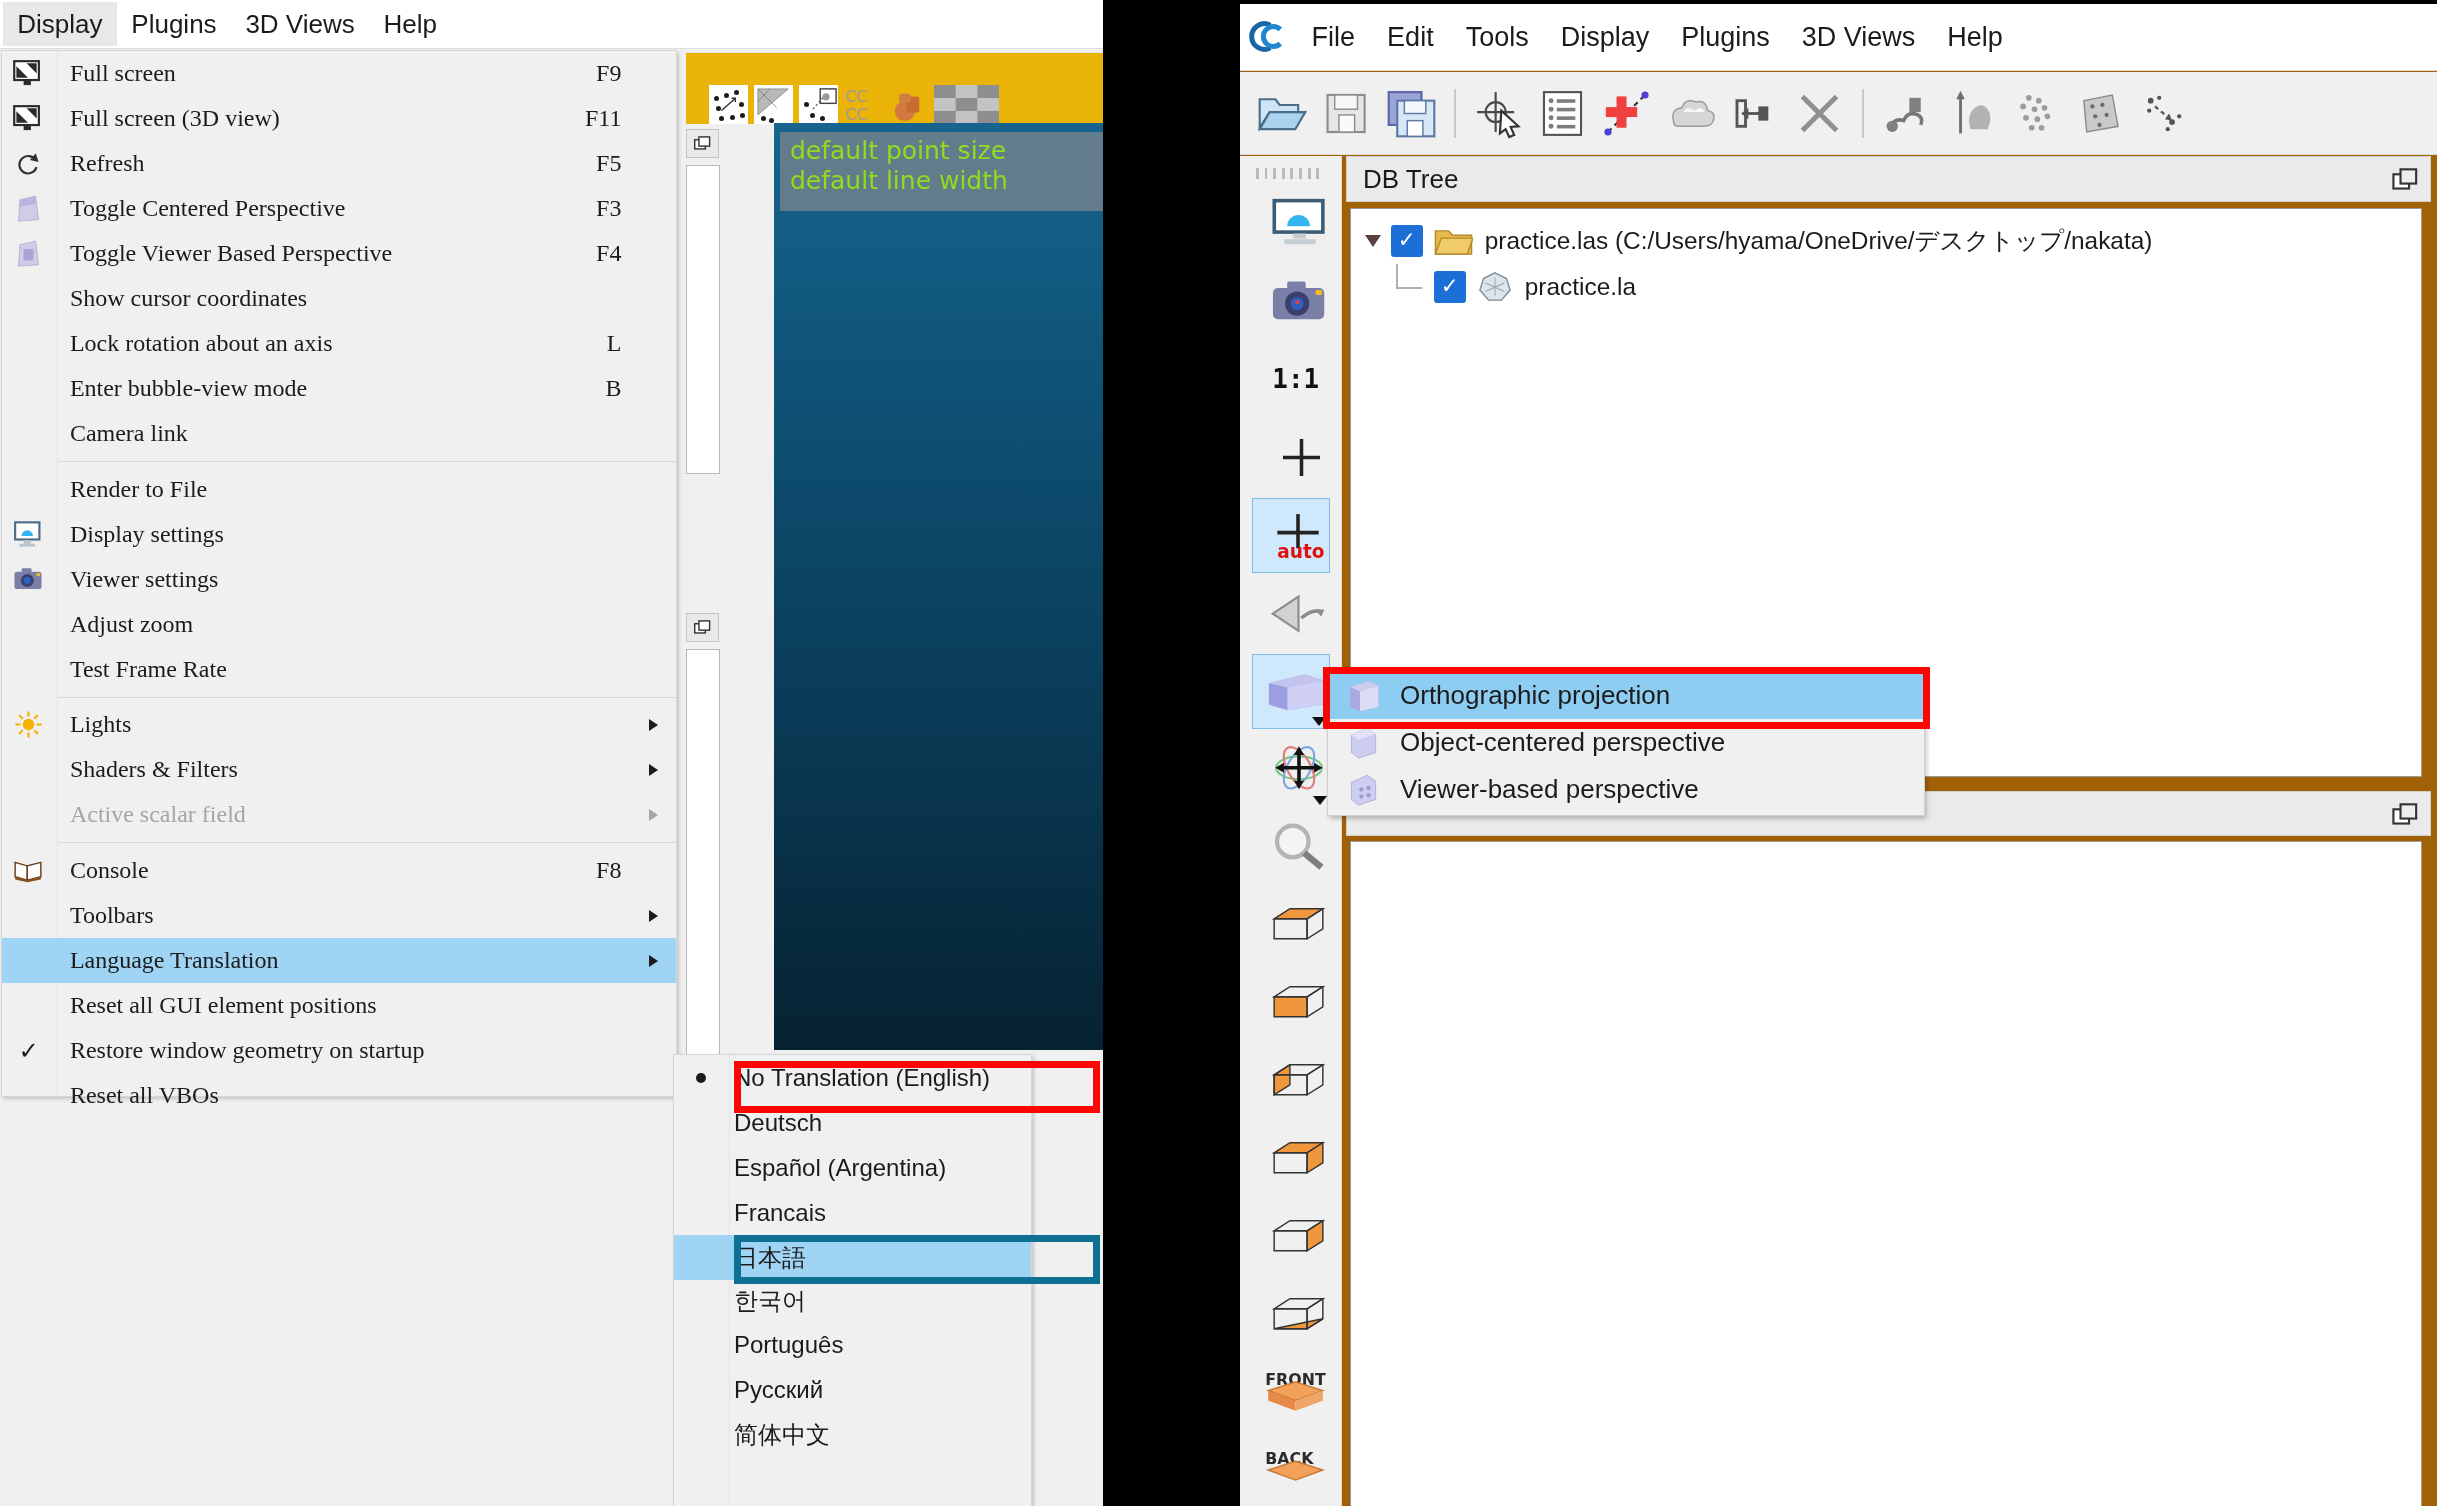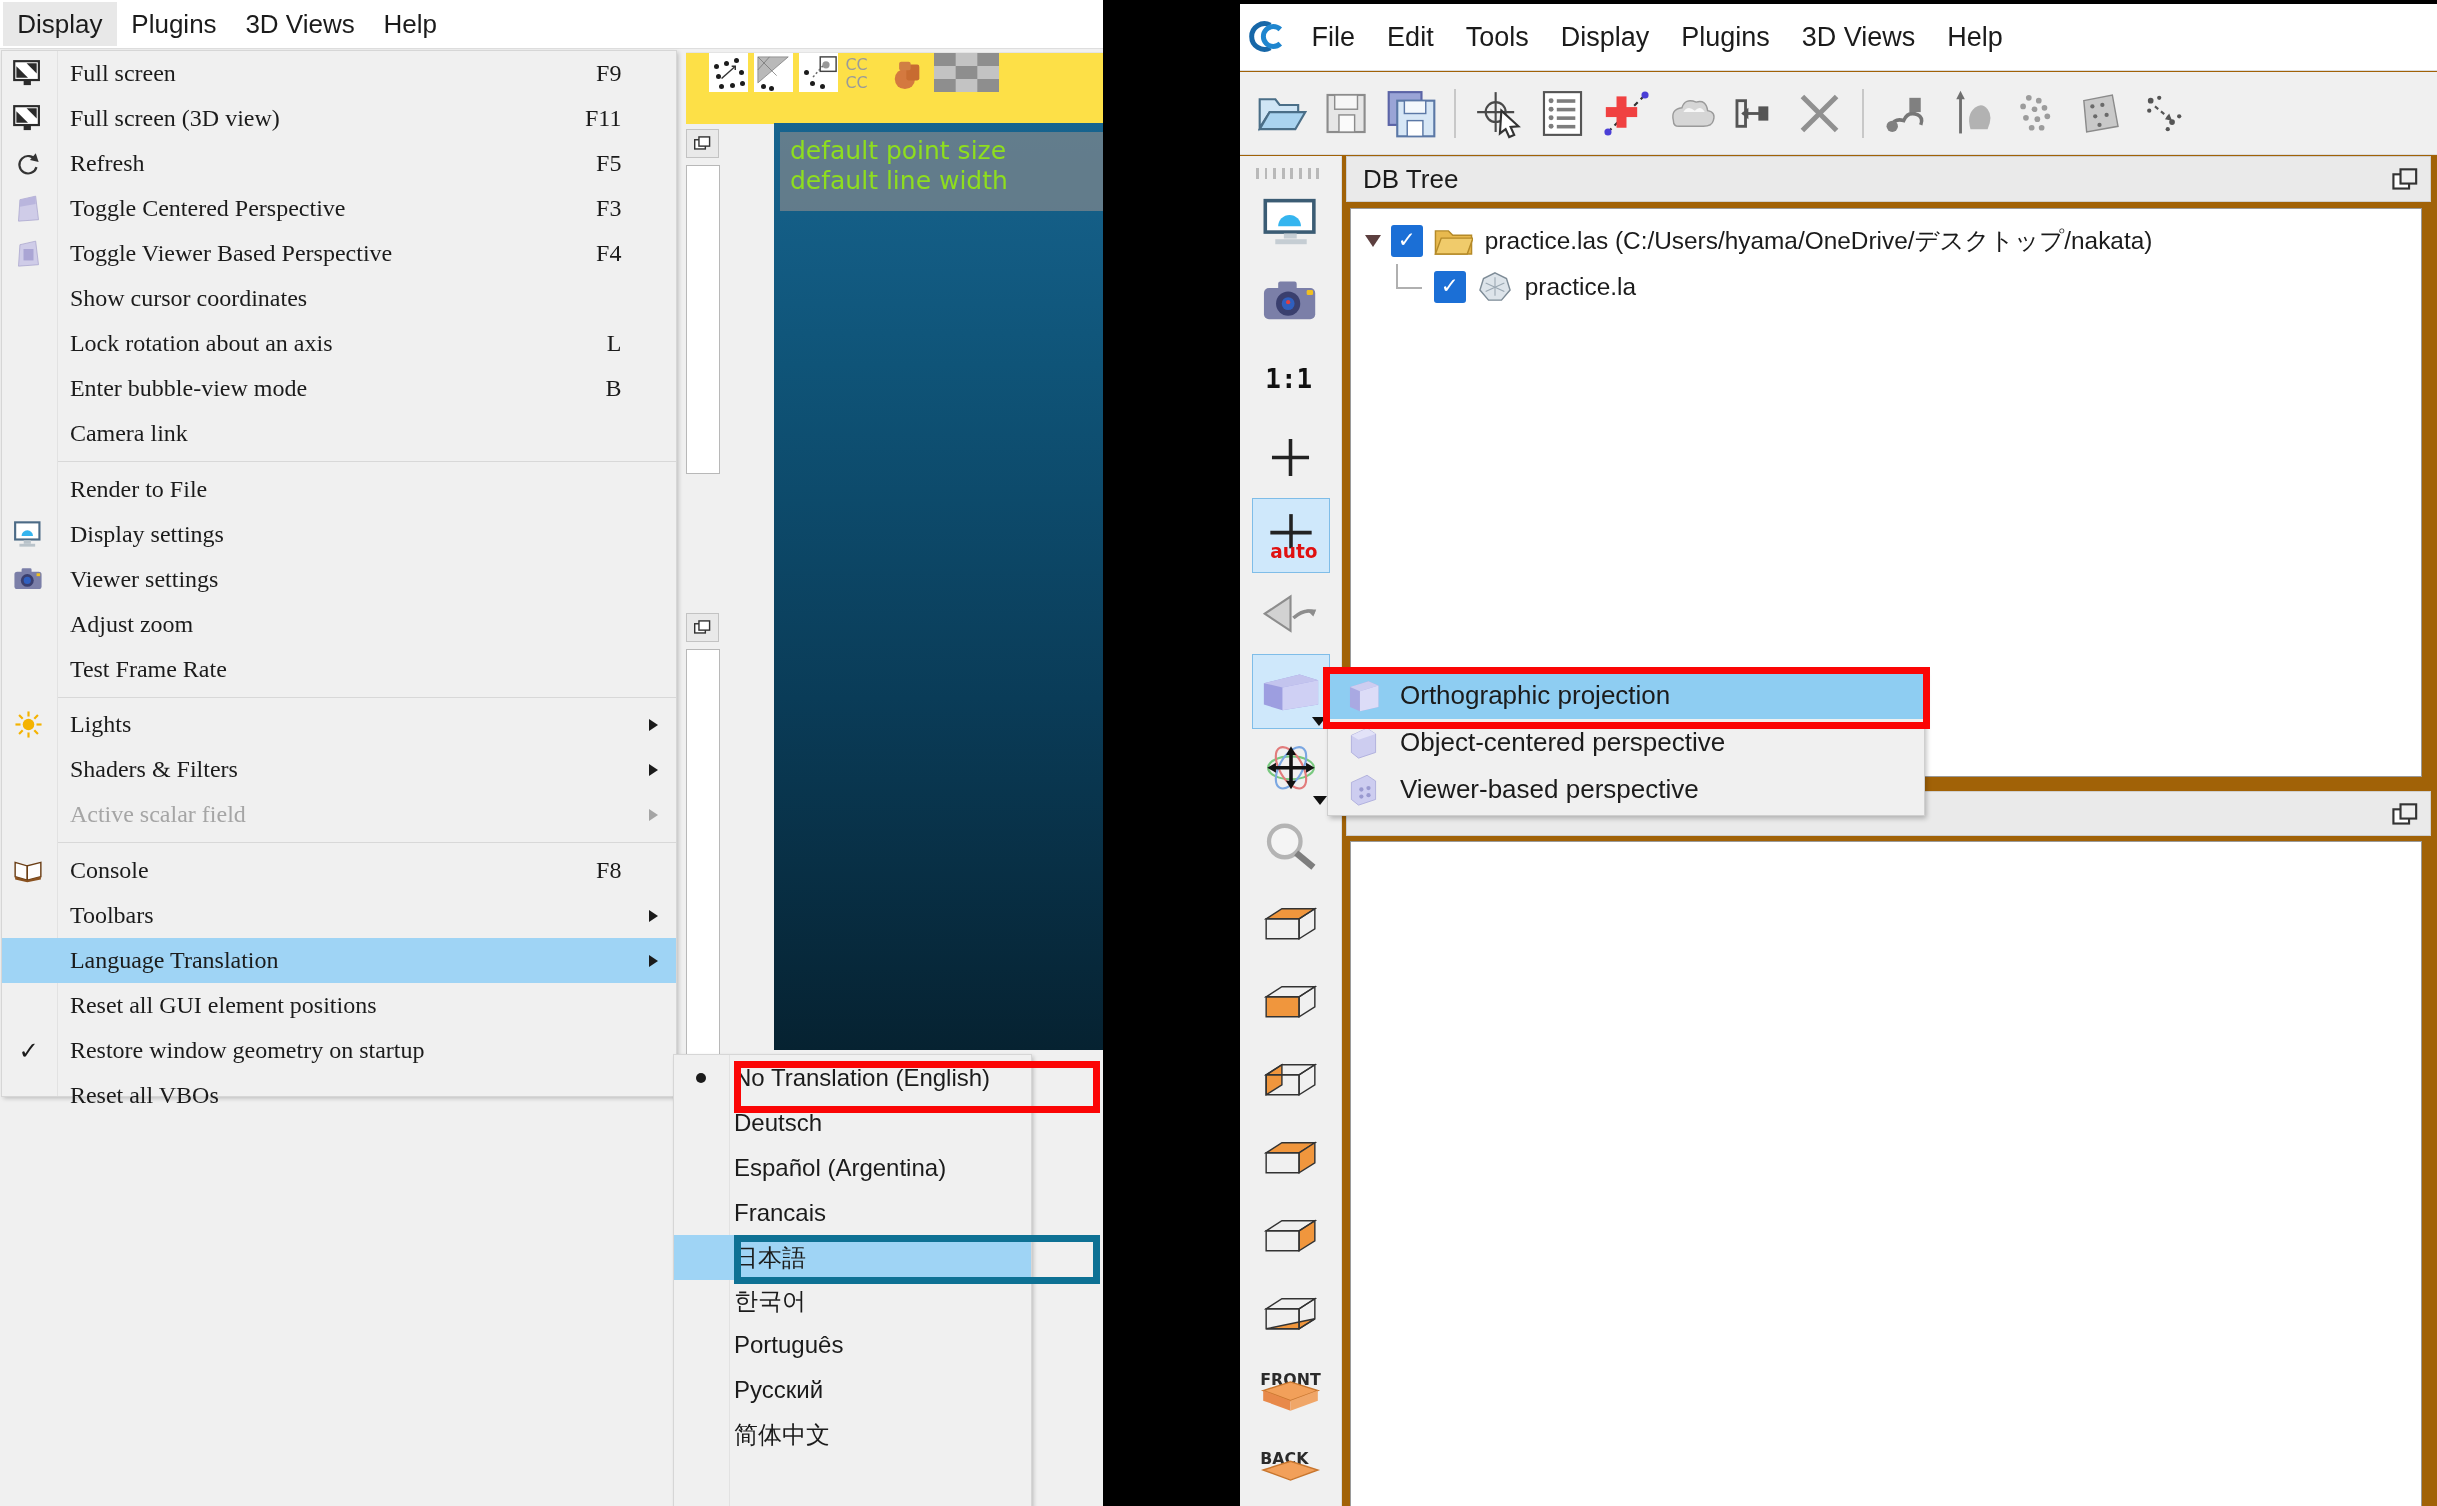--- a/index.html
+++ b/index.html
@@ -28,22 +28,22 @@
   }
   .menubar .mi.active { background: #e8e8e8; }
 
   
   #center-strip {
     position: absolute; left: 678px; top: 49px; width: 425px; height: 1458px;
     background: #f0f0f0;
   }
   #center-toolbar {
     position: absolute; left: 686px; top: 52px; width: 418px; height: 72px;
-    background: #fde047; border-top: 0.7px solid #e4e4e4;
-    display: flex; align-items: flex-start; gap: 6px; padding-left: 23px;
+    background: #eab308; border-top: 0.7px solid #e4e4e4;
+    display: flex; align-items: flex-end; gap: 6px; padding-left: 23px;
   }
   .tb-ico { width: 39px; height: 39px; position: relative; }
   .tb-ico.framed { background: #fff; border: 0.7px solid #fff; }
   .dotpt { position: absolute; width: 5px; height: 5px; border-radius: 50%; background: #1c1c1c; }
 
   #viewport3d {
     position: absolute; left: 774px; top: 123px; width: 329px; height: 927px;
     background: linear-gradient(180deg, #17648f 0%, #0f5478 26%, #0a3c58 62%, #062231 100%);
   }
   #vp-label {
@@ -148,21 +148,21 @@
   #r-vtoolbar {
     position: absolute; left: 0; top: 152px; width: 102px; height: 1355px;
     background: #f0f0f0; border-right: 0.7px solid #dcdcdc;
     display: flex; flex-direction: column; align-items: center; padding-top: 11.5px;
   }
   .vt-grip { width: 69px; height: 11.5px; margin-bottom: 7.2px;
     background: repeating-linear-gradient(90deg,#b9b9b9 0 2.9px, transparent 2.9px 8.6px);
   }
   .vt-ico {
     width: 78px; height: 75px; margin-bottom: 2.9px; position: relative;
-    display: flex; align-items: center; justify-content: center;
+    display: flex; align-items: center; justify-content: flex-end;
   }
   .vt-ico.on { background: #cfe8fb; border: 0.7px solid #7fbde8; }
 
   #db-tree-panel {
     position: absolute; left: 106px; top: 152px; width: 1085px; height: 628px;
   }
   .panel-title {
     position: absolute; left: 0; top: 0; width: 100%; height: 46px;
     background: #eaeaea; border: 0.7px solid #cfcfcf;
     display: flex; align-items: center; padding-left: 16px;

